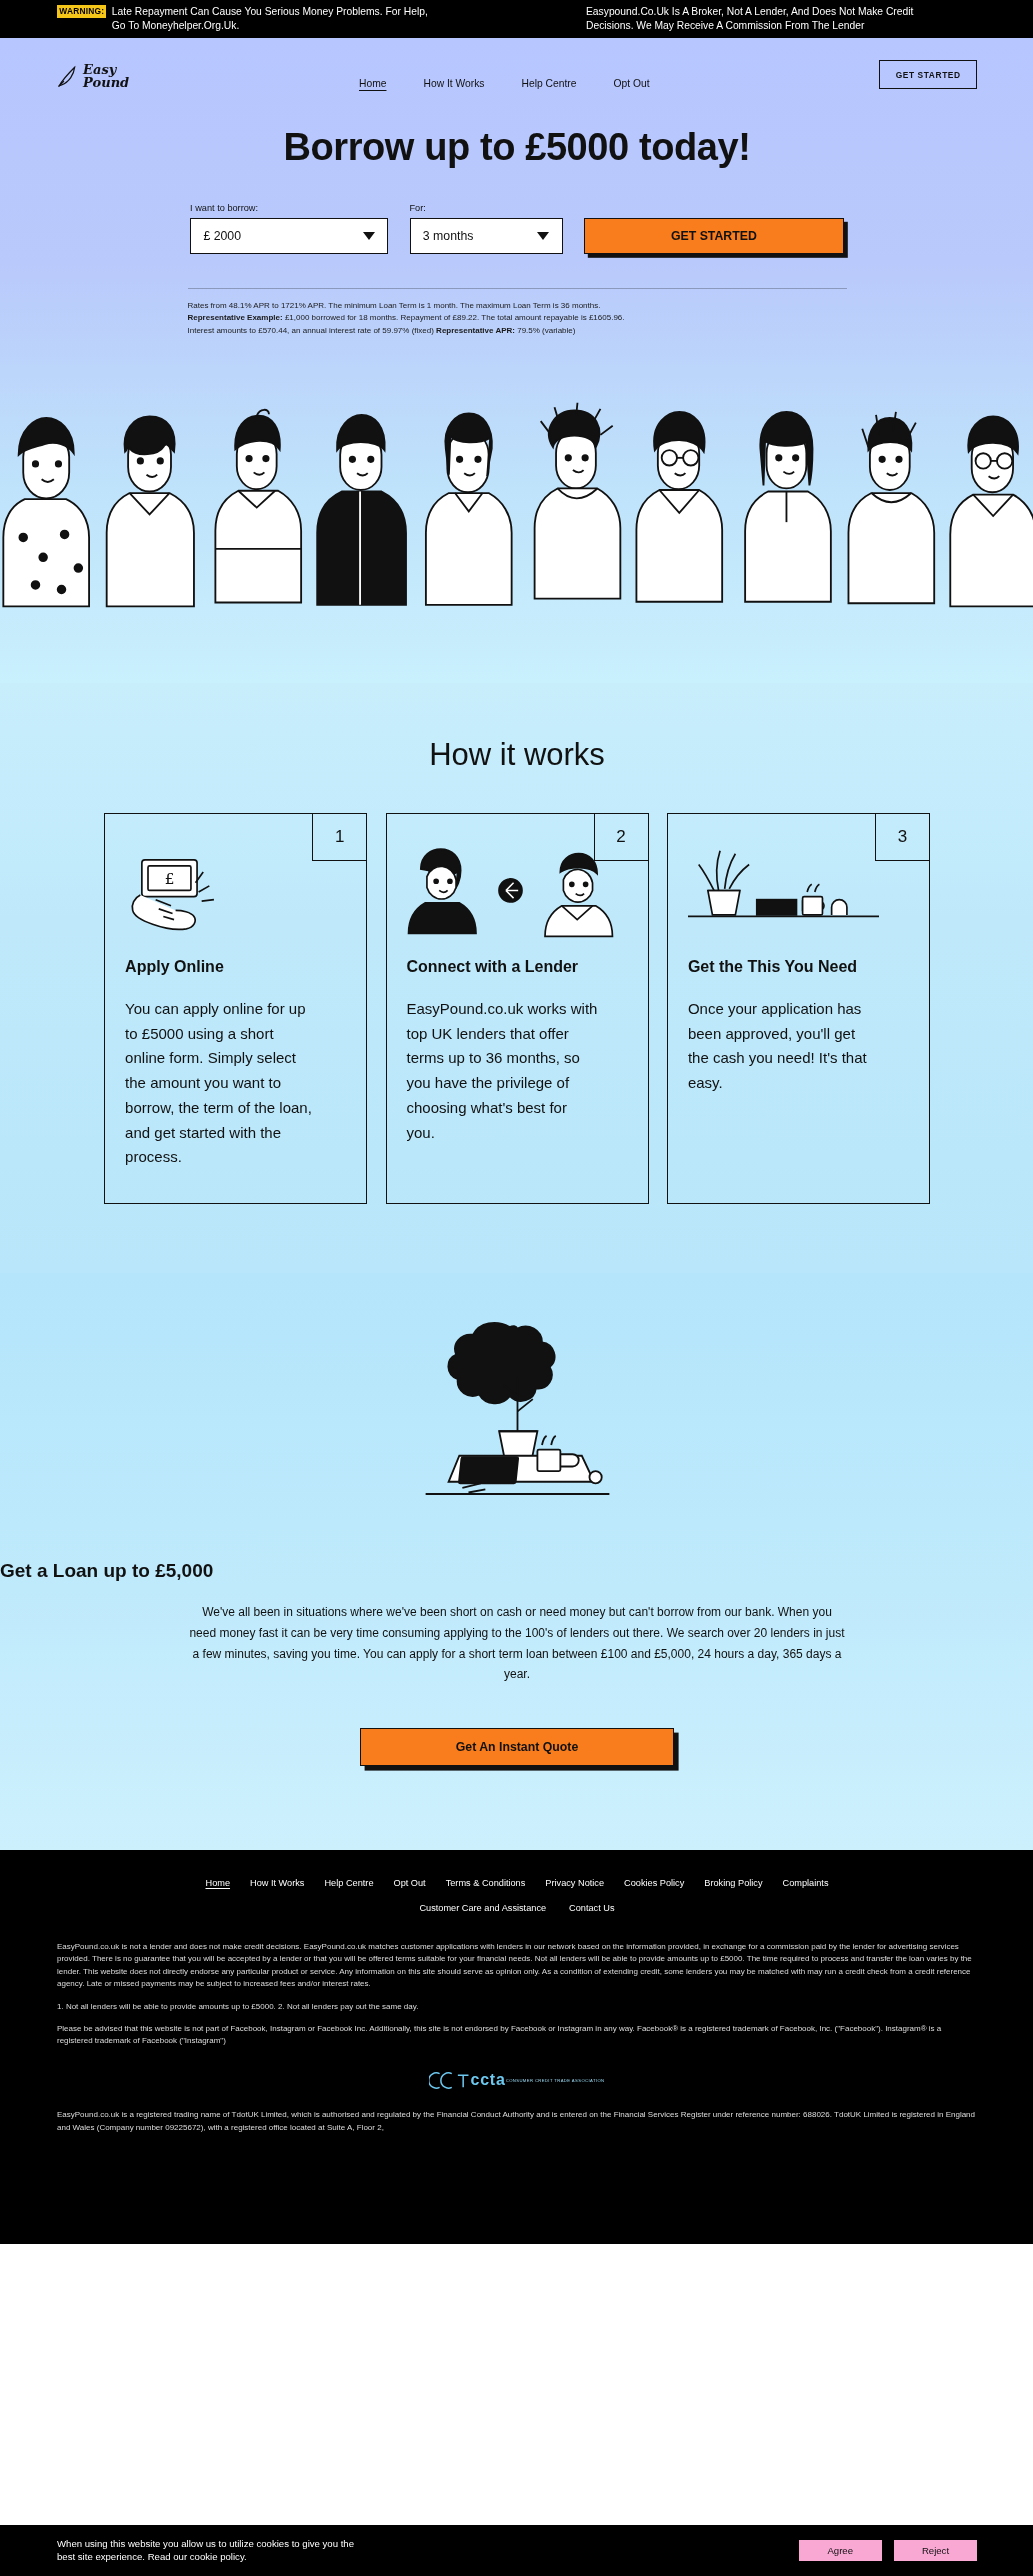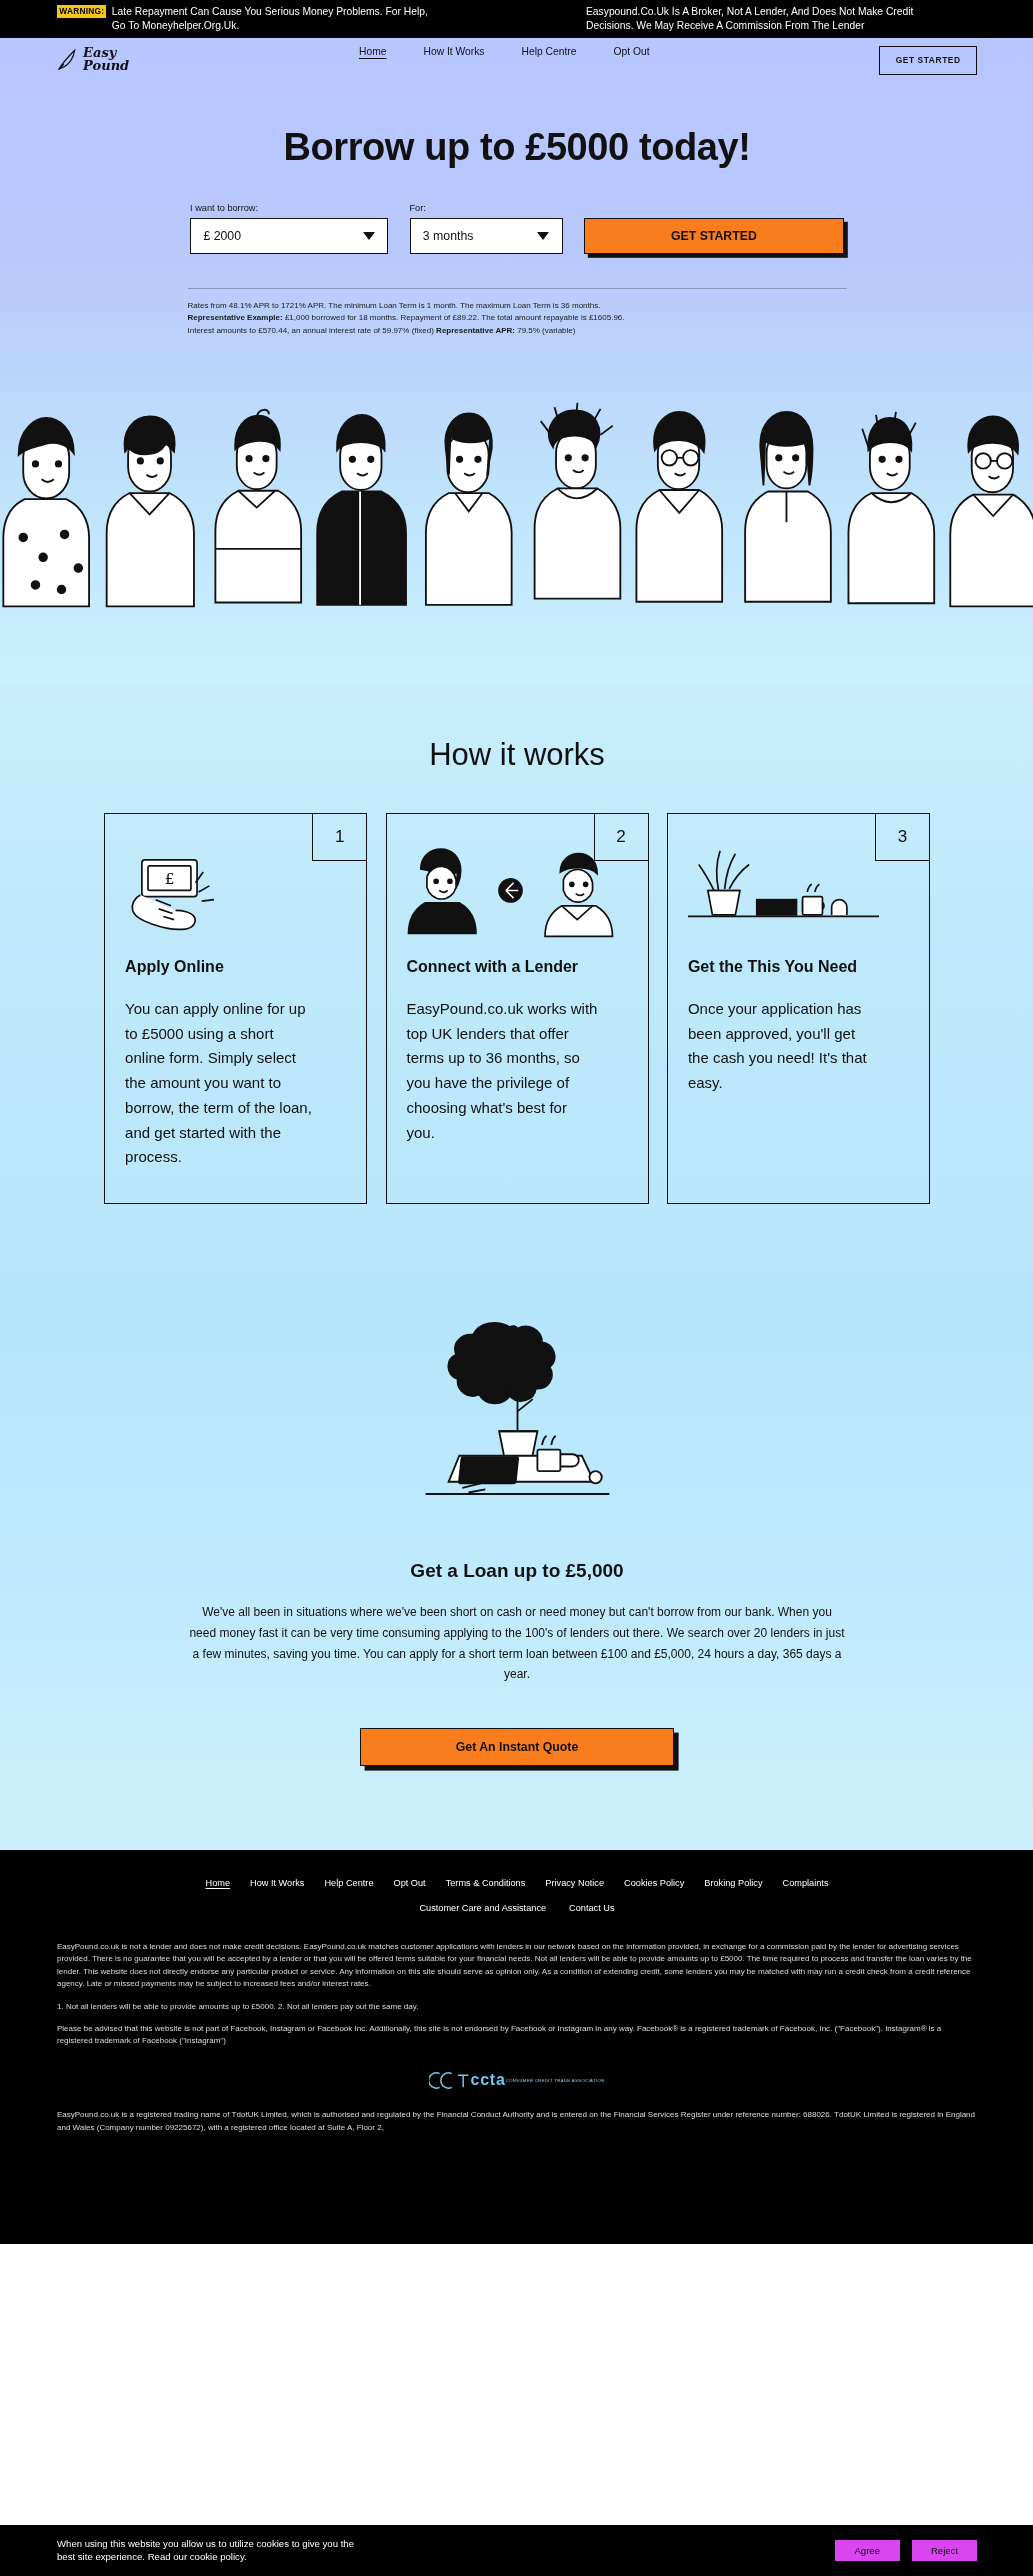--- a/index.html
+++ b/index.html
@@ -38,22 +38,22 @@
 
   
   .hero {
     background: linear-gradient(180deg, #b7c6ff 0%, #b9c9fb 35%, #bfe3fb 70%, #c9f0fd 100%);
     position: relative;
     overflow: hidden;
   }
   .nav {
     height: 51px;
     display: flex;
-    align-items: flex-start;
-    padding: 8px 57px;
+    align-items: flex-end;
+    padding: 0 57px;
   }
   .logo { display: flex; align-items: center; gap: 6.1px; }
   .logo-mark { width: 20px; height: 23px; }
   .logo-text {
     font-family: "DejaVu Serif", serif;
     font-style: italic;
     font-weight: bold;
     font-size: 13px;
     line-height: 1.0;
     color: #111;
@@ -197,21 +197,20 @@
 
   
   .loan {
     background: linear-gradient(180deg, #b4e5fb 0%, #bfeafc 55%, #cdf0fd 100%);
     padding: 31px 0 84px;
     position: relative;
     overflow: hidden;
   }
   .loan-art { display: flex; justify-content: center; }
   .loan h2 {
-    text-align: center;
     font-size: 19px;
     font-weight: bold;
     margin-top: 26px;
   }
   .loan p {
     width: 659px;
     margin: 20px auto 0;
     text-align: center;
     font-size: 12px;
     line-height: 1.72;
@@ -270,22 +269,22 @@
     color: #fff;
     padding: 12.3px 57px;
     display: flex;
     align-items: center;
     font-size: 9.6px;
     line-height: 1.4;
   }
   .cookiebar .ck-text { max-width: 306px; }
   .cookie-btns { margin-left: auto; display: flex; gap: 12.3px; }
   .cookie-btn {
-    width: 65px; height: 21.4px;
-    background: #d946ef;
+    width: 83px; height: 21.4px;
+    background: #f9a8d4;
     color: #111;
     border: none;
     font-size: 9.6px;
     cursor: pointer;
   }
   .page-bottom-space { height: 54px; background: #000; }
 </style>
 </head>
 <body>
 

